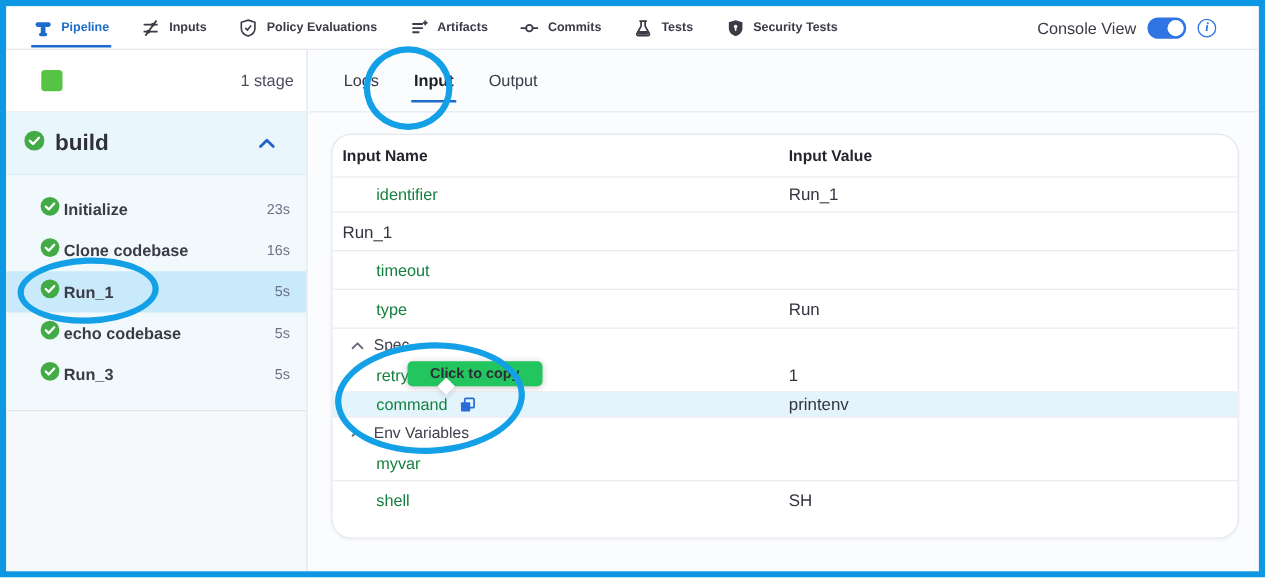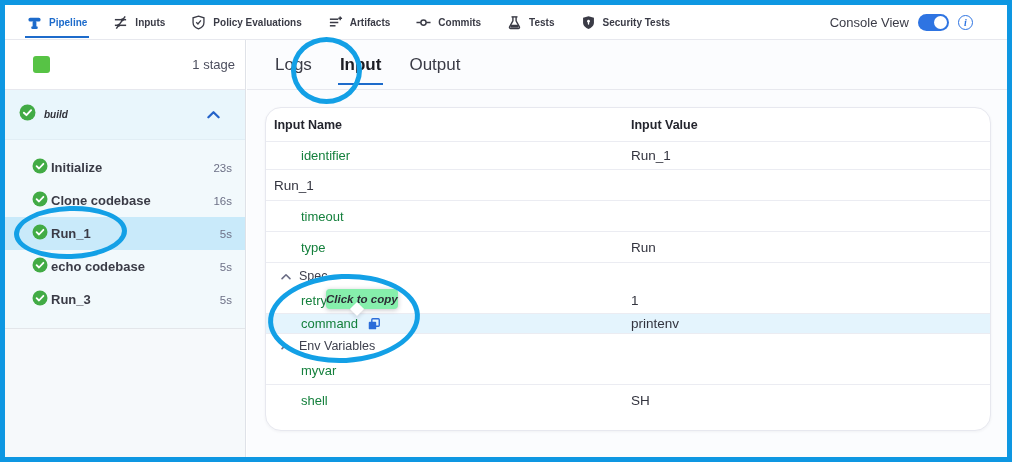--- a/index.html
+++ b/index.html
@@ -25,50 +25,50 @@
   .info-ic{width:15px;height:15px;border-radius:50%;border:1.4px solid var(--c-toggle);color:var(--c-toggle);
     font-size:10px;font-weight:700;display:flex;align-items:center;justify-content:center;cursor:pointer;font-family:"Liberation Serif",serif;font-style:italic;}
 
   
   .sidebar{position:absolute;left:0;top:35px;width:241px;height:417px;background:#f6f9fb;border-right:1px solid #dfe2e8;}
   .stage-header{height:50px;background:#fff;border-bottom:1px solid #e7e8ee;display:flex;align-items:center;padding:0 10px 0 28px;}
   .green-sq{width:17px;height:17px;border-radius:3px;background:var(--c-greensq);}
   .stage-count{margin-left:auto;font-size:13px;color:#4c4e5e;}
   .stage-row{height:50px;background:var(--c-stagebg);border-bottom:1px solid #e1eef5;display:flex;align-items:center;
     padding:0 14px;cursor:pointer;}
-  .stage-row .lbl{margin-left:8px;font-size:10px;font-weight:600;color:#2f3038;font-style:italic;}
+  .stage-row .lbl{margin-left:8px;font-size:18px;font-weight:600;color:#2f3038;}
   .stage-row .chev{margin-left:auto;margin-right:11px;display:flex;}
   .steps{list-style:none;background:var(--c-stepsbg);border-bottom:1px solid #e3e6ea;padding:11px 0 12px 0;}
   .step{height:33px;display:flex;align-items:center;padding:0 13px 0 27px;cursor:pointer;}
   .step .nm{margin-left:3px;font-size:13px;font-weight:600;color:#3a3b46;}
   .step .dur{margin-left:auto;font-size:11.5px;color:#6d7086;}
   .step.sel{background:var(--c-stephl);}
 
   
   .main{position:absolute;left:242px;top:35px;width:760px;height:417px;background:#fbfcfe;}
   .main-tabs{height:50px;display:flex;align-items:center;padding-left:26px;gap:24px;border-bottom:1px solid #e7e8ee;}
-  .mtab{position:relative;font-size:17px;font-weight:500;color:#3a3b46;cursor:pointer;padding:15px 2px;}
+  .mtab{position:relative;font-size:13px;font-weight:500;color:#3a3b46;cursor:pointer;padding:15px 2px;}
   .mtab.active{font-weight:700;color:#1d1e25;}
   .mtab.active::after{content:"";position:absolute;left:0;right:0;bottom:5px;height:2px;background:var(--c-activetab);}
 
   .card{position:absolute;left:18px;top:67px;width:726px;height:324px;background:#fff;border:1px solid #e7e8ef;
     border-radius:16px;box-shadow:0 1px 3px rgba(40,41,61,.05);overflow:hidden;}
   .trow{display:grid;grid-template-columns:357px 1fr;align-items:center;padding-left:8px;}
   .trow.bb{border-bottom:1px solid #ebecf2;}
   .thead{height:34px;font-size:12.5px;font-weight:700;color:#24252e;}
   .item .tname{padding-left:27px;font-size:13px;color:#15803d;display:flex;align-items:center;gap:9px;}
   .item .tval{font-size:13.5px;color:#33343f;}
   .group{display:flex;align-items:center;gap:8px;padding-left:15px;font-size:12.5px;color:#3f414e;}
   .h28{height:28px}.h31{height:31px}.h25{height:25px}.h26{height:26px}.h36{height:20px}.h22{height:22px;align-items:flex-end;padding-bottom:3px}.h29{height:29px}
   .hl{background:var(--c-rowhl);}
   .copy-ic{display:flex;cursor:pointer;}
 
   
-  .tooltip{position:absolute;left:321px;top:284px;background:#86efac;border-radius:4px;padding:4px 0;
-    font-size:11.5px;font-weight:600;color:#2b2c35;box-shadow:0 1px 5px rgba(40,41,61,.28);white-space:nowrap;z-index:5;font-style:italic;}
+  .tooltip{position:absolute;left:321px;top:284px;background:#22c55e;border-radius:4px;padding:4px 18px;
+    font-size:11.5px;font-weight:600;color:#2b2c35;box-shadow:0 1px 5px rgba(40,41,61,.28);white-space:nowrap;z-index:5;}
   .tooltip::after{content:"";position:absolute;left:26px;bottom:-5px;width:10px;height:10px;background:#fff;
     transform:rotate(45deg);box-shadow:2px 2px 4px rgba(40,41,61,.12);}
 
   
   .annot{position:absolute;border:5px solid var(--c-annot);border-radius:50%;z-index:9;pointer-events:none;}
   .annot.a-input{left:286px;top:32px;width:71px;height:67px;}
   .annot.a-run1{left:9px;top:201px;width:113px;height:53px;transform:rotate(-2deg);}
   .annot.a-cmd{left:263px;top:269px;width:152px;height:89px;transform:rotate(-3deg);}
 </style>
 </head>

